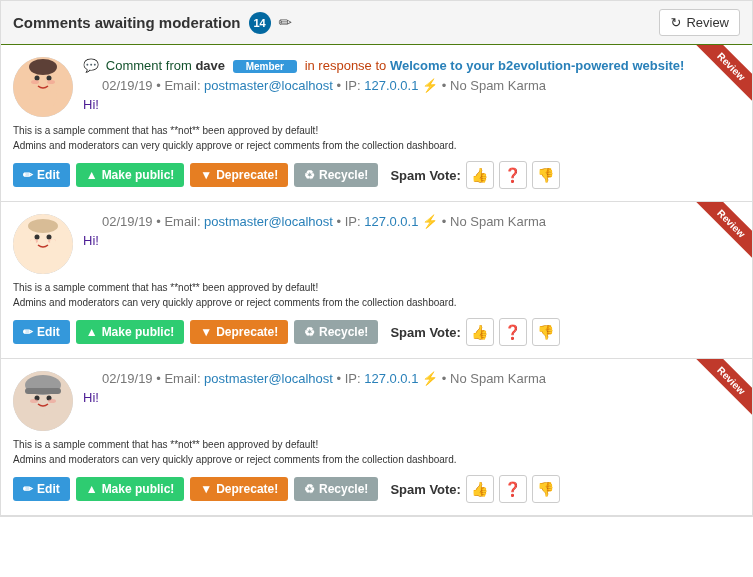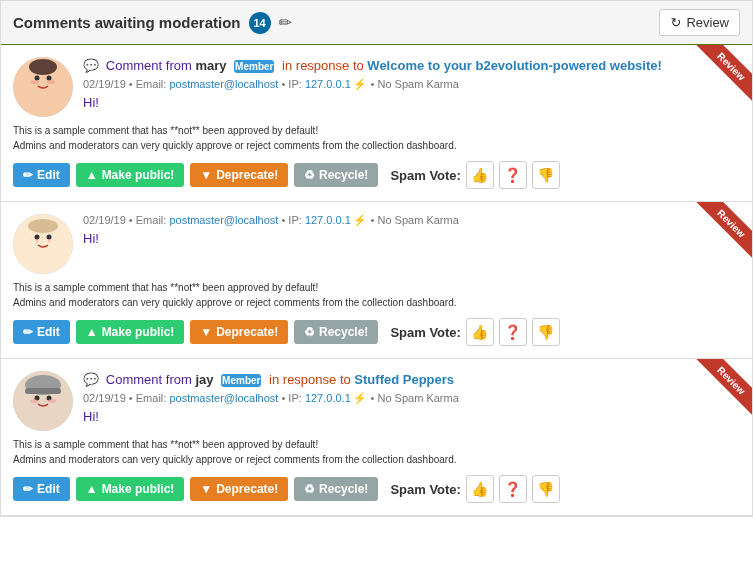--- a/index.html
+++ b/index.html
@@ -102,49 +102,50 @@
     .comment-title-line {
       margin-bottom: 3px;
       line-height: 1.4;
     }
 
     .comment-icon {
       color: #3498db;
       margin-right: 3px;
     }
 
-    .from-text { color: #4c1d95; }
+    .from-text { color: #14532d; }
 
     .username {
       color: #333;
       font-weight: bold;
     }
 
     .member-badge {
       background: #3498db;
       color: #fff;
       font-size: 10px;
       font-weight: bold;
-      padding: 1px 1px;
+      padding: 1px 13px;
       border-radius: 3px;
       margin: 0 4px;
     }
 
     .in-response-text { color: #c2410c; }
 
     .post-link {
       color: #2980b9;
       font-weight: bold;
       text-decoration: none;
     }
 
     .meta-info {
-      font-size: 11px;
+      font-size: 13px;
       color: #777;
       margin-bottom: 4px;
+      margin-left: 19px;
     }
 
     .meta-info a {
       color: #2980b9;
       text-decoration: none;
     }
 
     .lightning {
       color: #f39c12;
     }
@@ -285,21 +286,21 @@
     <circle cx="36" cy="21" r="2.5" fill="#333"></circle>
     <path d="M25 29 Q30 33 35 29" stroke="#c0392b" stroke-width="1.5" fill="none"></path>
     <ellipse cx="22" cy="25" rx="4" ry="2" fill="#f1948a" opacity="0.5"></ellipse>
     <ellipse cx="38" cy="25" rx="4" ry="2" fill="#f1948a" opacity="0.5"></ellipse>
   </svg>
       </div>
       <div class="comment-meta">
         <div class="comment-title-line">
           <span class="comment-icon">💬</span>
           <span class="from-text">Comment from </span>
-          <strong class="username">mary</strong>
+          <strong class="username">dave</strong>
           <span class="member-badge">Member</span>
           <span class="in-response-text"> in response to </span>
           <a href="#" class="post-link">Welcome to your b2evolution-powered website!</a>
         </div>
         <div class="meta-info">
           02/19/19 • Email: <a href="#">postmaster@localhost</a> • IP: <a href="#">127.0.0.1</a> <span class="lightning">⚡</span> • No Spam Karma
         </div>
         <div class="comment-greeting">Hi!</div>
       </div>
     </div>
@@ -405,28 +406,20 @@
     <ellipse cx="30" cy="14" rx="18" ry="10" fill="#9b9b9b"></ellipse>
     <rect x="12" y="17" width="36" height="6" rx="3" fill="#7a7a7a"></rect>
     <circle cx="24" cy="27" r="2.5" fill="#333"></circle>
     <circle cx="36" cy="27" r="2.5" fill="#333"></circle>
     <path d="M25 33 Q30 37 35 33" stroke="#c0392b" stroke-width="1.5" fill="none"></path>
     <ellipse cx="21" cy="30" rx="4" ry="2" fill="#f1948a" opacity="0.5"></ellipse>
     <ellipse cx="39" cy="30" rx="4" ry="2" fill="#f1948a" opacity="0.5"></ellipse>
   </svg>
       </div>
       <div class="comment-meta">
-        <div class="comment-title-line">
-          <span class="comment-icon">💬</span>
-          <span class="from-text">Comment from </span>
-          <strong class="username">jay</strong>
-          <span class="member-badge">Member</span>
-          <span class="in-response-text"> in response to </span>
-          <a href="#" class="post-link">Stuffed Peppers</a>
-        </div>
         <div class="meta-info">
           02/19/19 • Email: <a href="#">postmaster@localhost</a> • IP: <a href="#">127.0.0.1</a> <span class="lightning">⚡</span> • No Spam Karma
         </div>
         <div class="comment-greeting">Hi!</div>
       </div>
     </div>
 
     <div class="comment-body">
       <div>This is a sample comment that has **not** been approved by default!</div>
       <div>Admins and moderators can very quickly approve or reject comments from the collection dashboard.</div>

